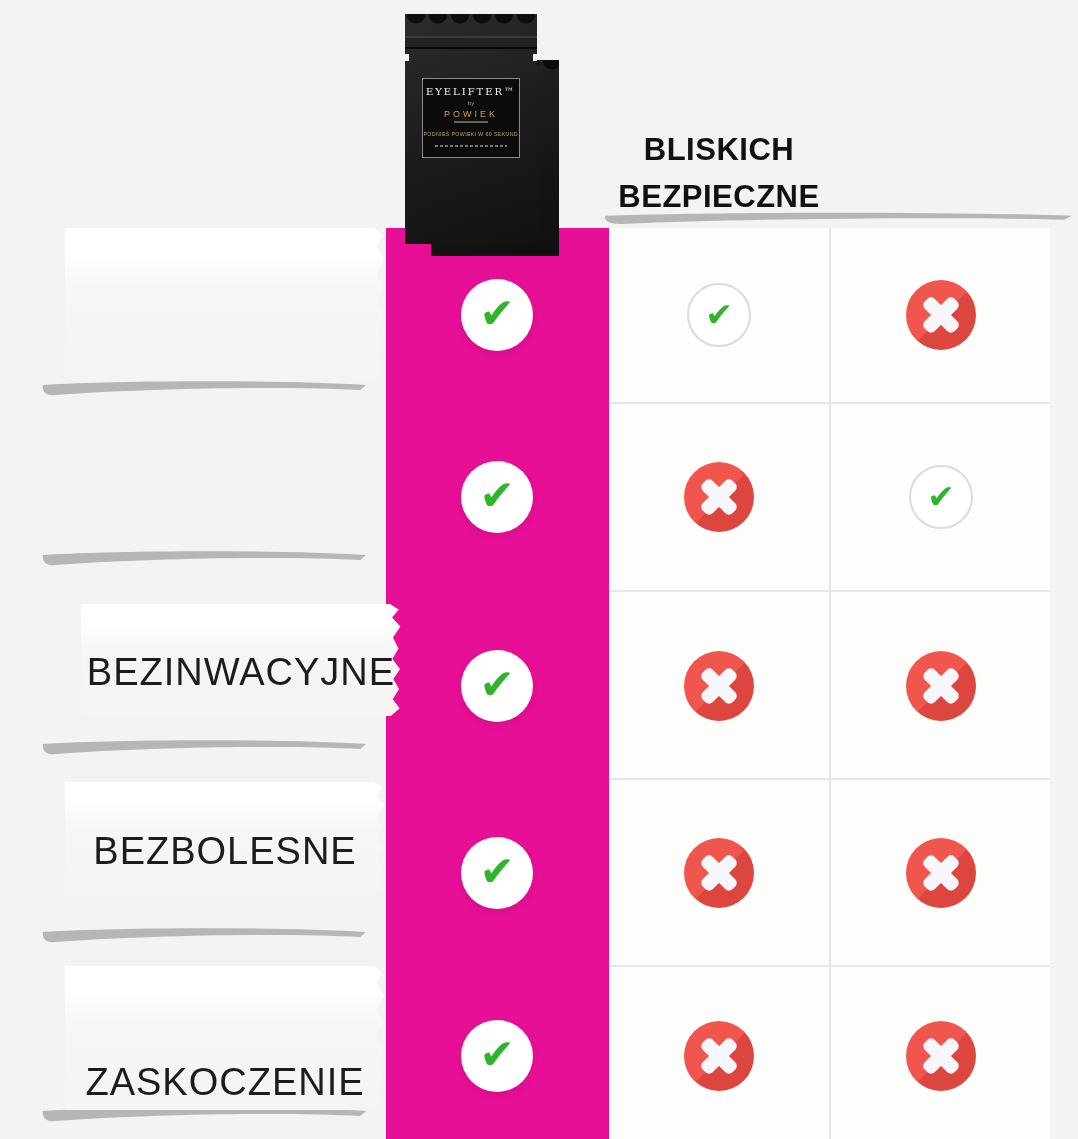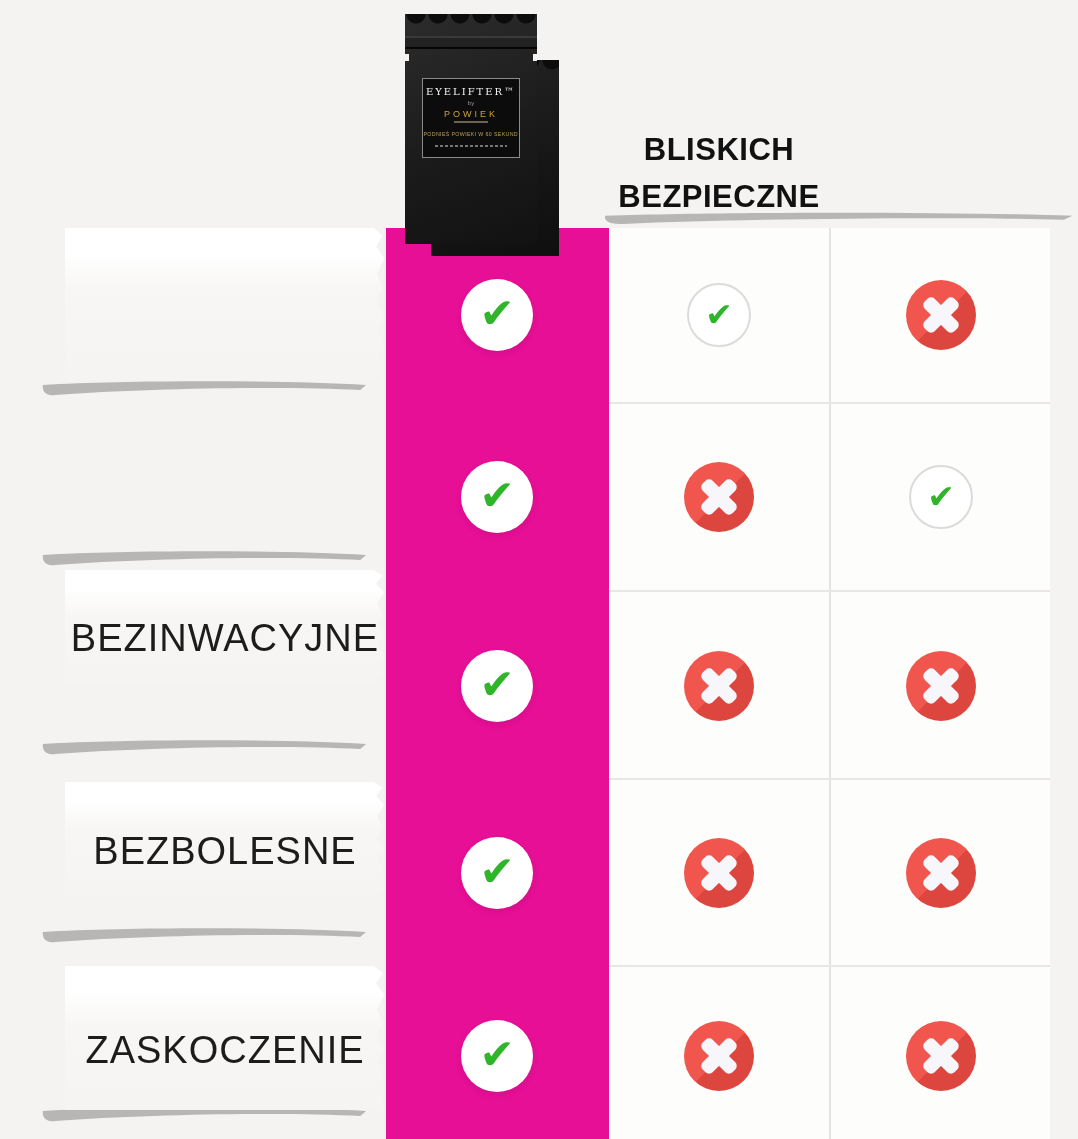--- a/index.html
+++ b/index.html
@@ -60,23 +60,23 @@
     clip-path:polygon(0% 0%,96.5% 0%,99.3% 5%,97.2% 12%,99.8% 20%,97.5% 30%,
       99.2% 40%,97.3% 49%,99.7% 58%,97.6% 67%,99.4% 76%,97.4% 85%,
       99.6% 93%,96.8% 100%,0% 100%);
     display:flex;flex-direction:column;justify-content:center;align-items:center;
     padding-top:24px;box-sizing:border-box;
     font-size:38px;line-height:55px;letter-spacing:1px;color:#1c1c1c;
     text-align:center;
   }
   .label-card.r1{top:228px;height:152px;}
   .label-card.r2{top:406px;height:146px;}
-  .label-card.r3{top:570px;height:112px;}
+  .label-card.r3{top:604px;height:112px;margin-left:16px;}
   .label-card.r4{top:782px;height:114px;}
-  .label-card.r5{top:966px;height:144px;}
+  .label-card.r5{top:966px;height:144px;justify-content:flex-end;}
 
   
   .cell-icon{
     position:absolute;border-radius:50%;
     transform:translate(-50%,-50%);
     display:flex;align-items:center;justify-content:center;
   }
   .cx-pink{left:497px}.cx-op{left:719px}.cx-ms{left:941px}
   .cy-1{top:315px}.cy-2{top:497px}.cy-3{top:686px}.cy-4{top:873px}.cy-5{top:1056px}
 

